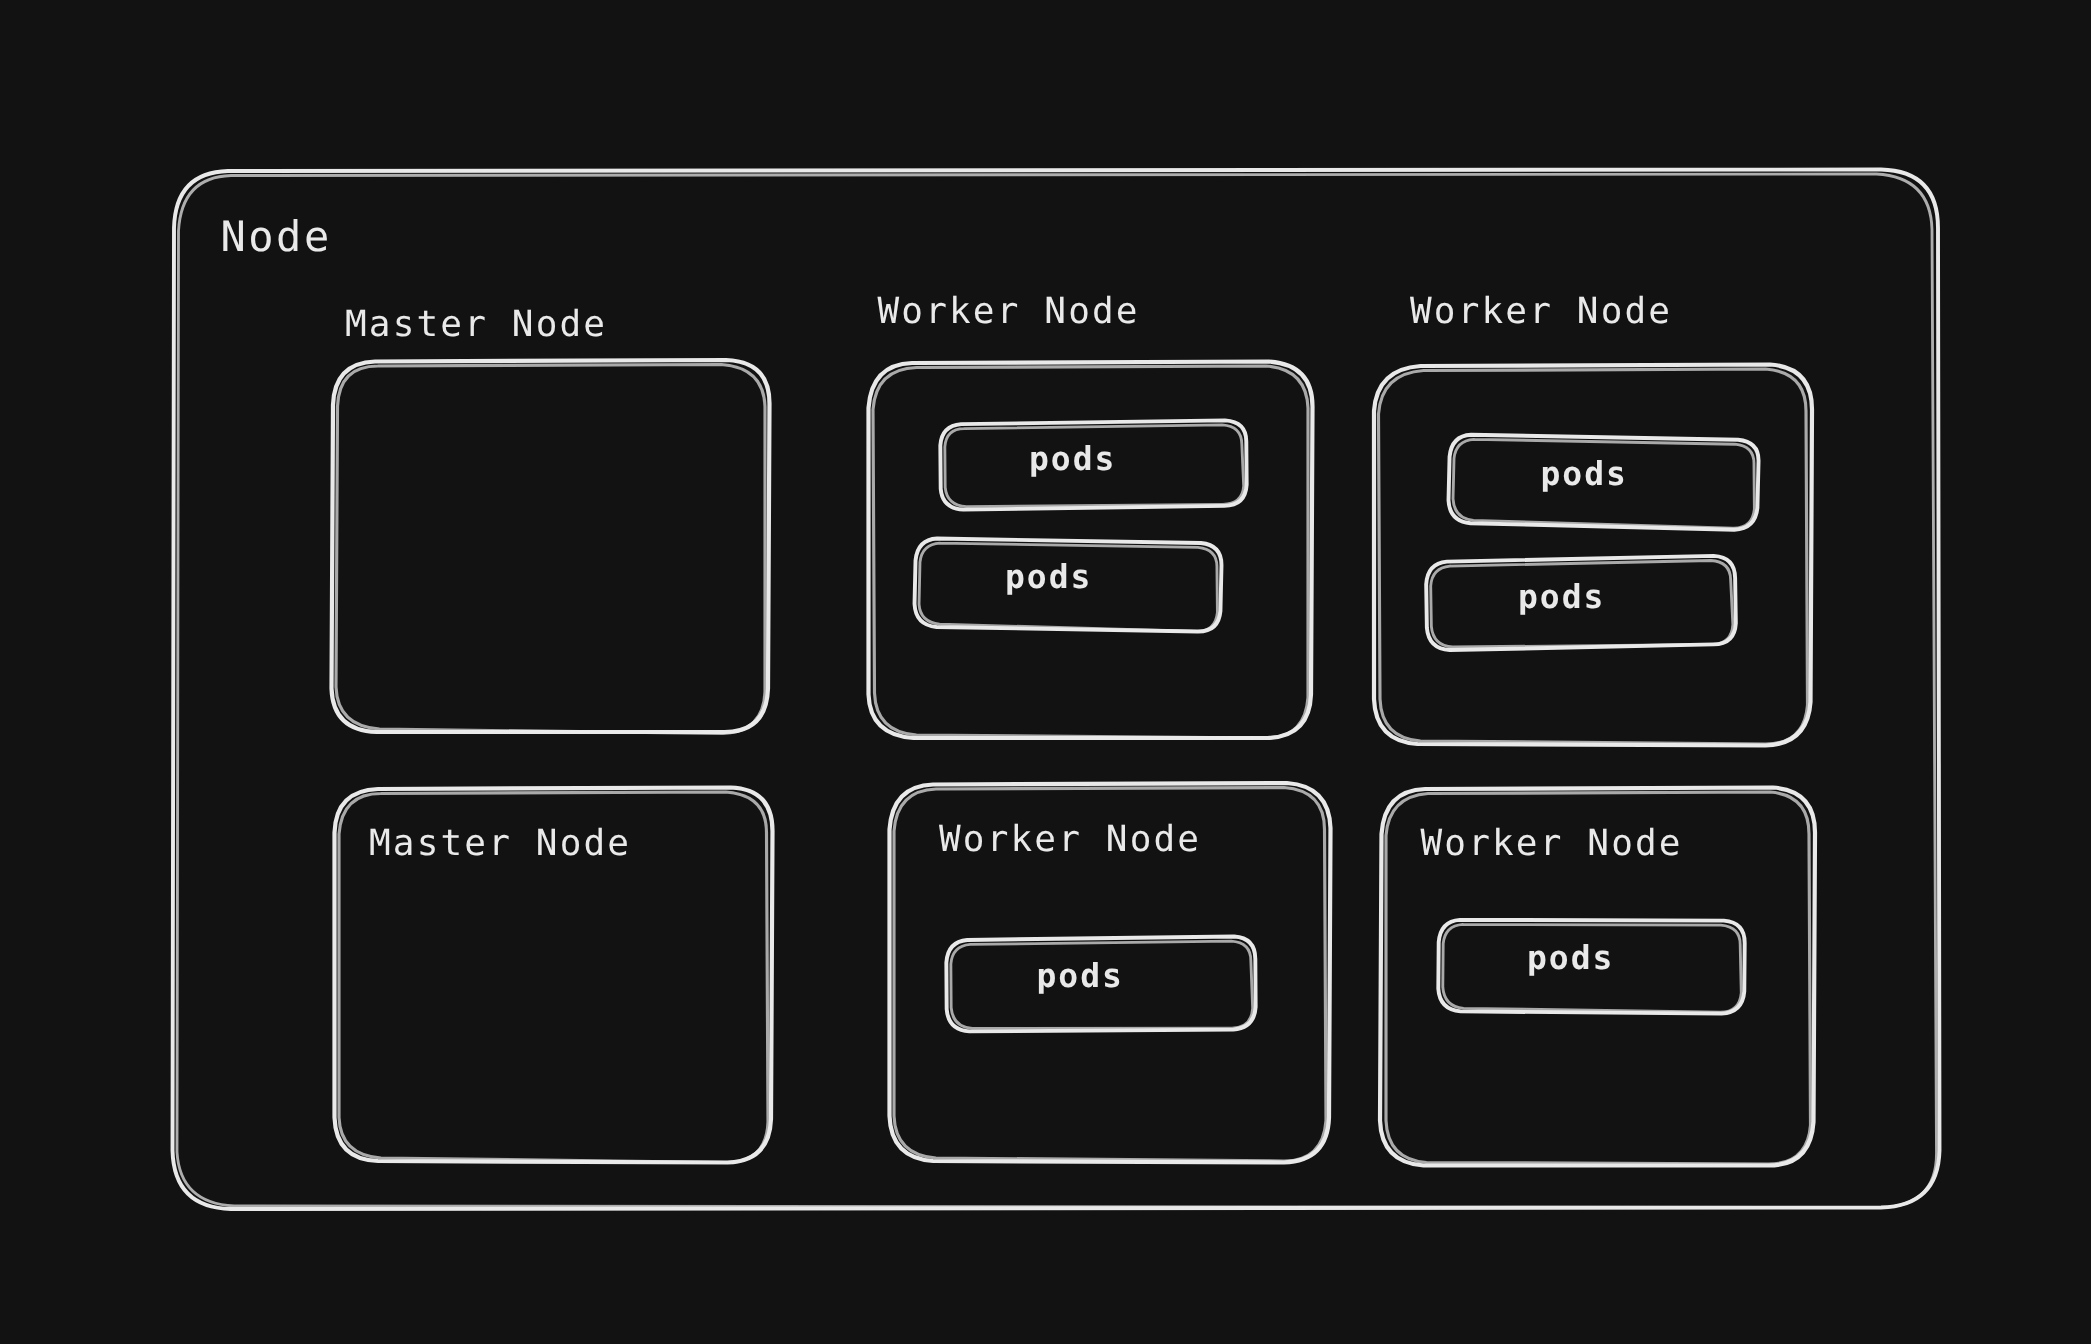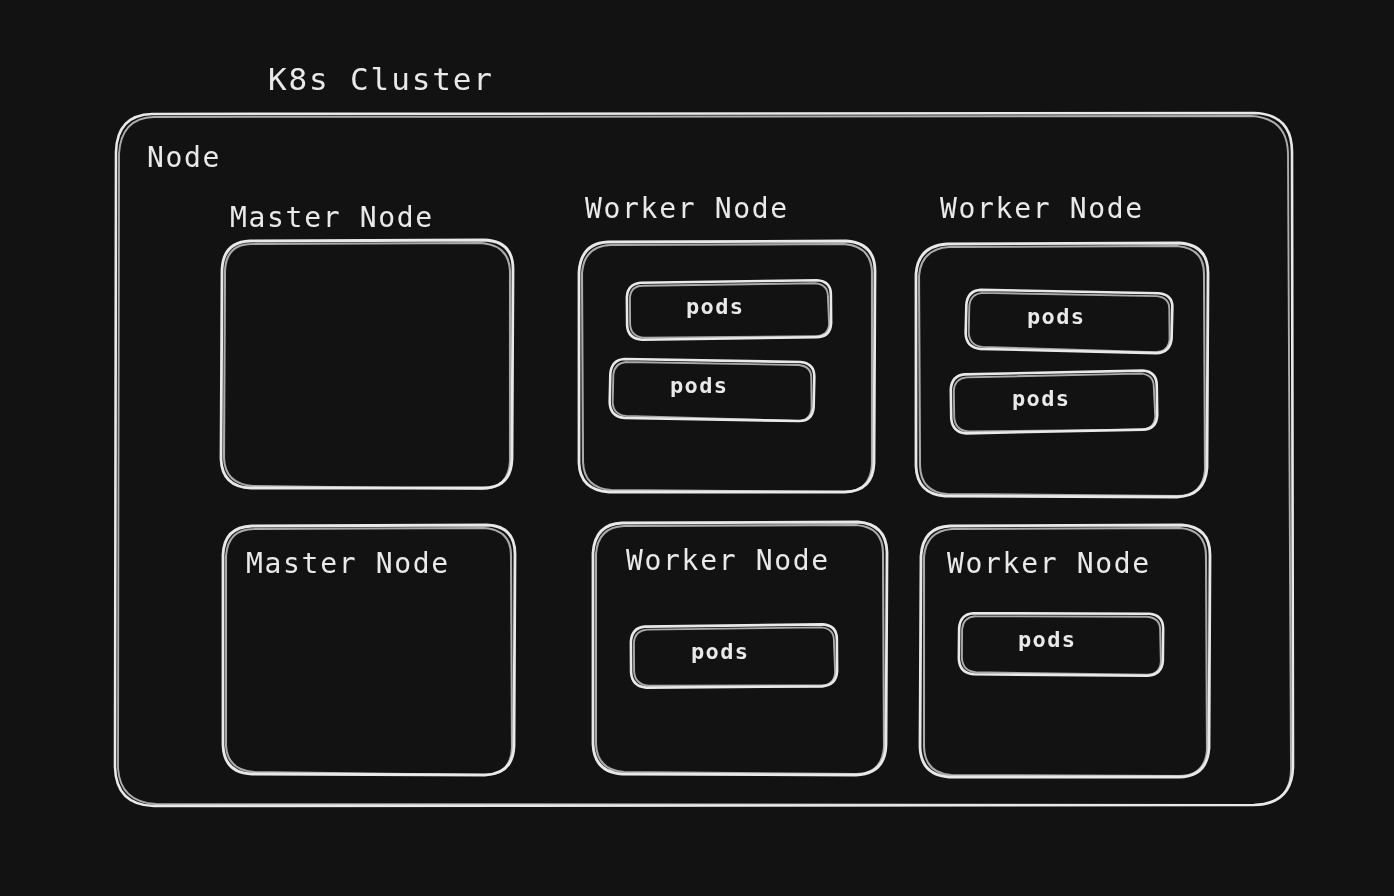--- a/index.html
+++ b/index.html
@@ -38,21 +38,21 @@
     position: absolute;
     color: #e9e9e9;
     font-family: "DejaVu Sans Mono", "Liberation Mono", monospace;
     white-space: nowrap;
     letter-spacing: 0.06em;
     line-height: 1;
     -webkit-font-smoothing: antialiased;
   }
   .lbl-cluster   { font-size: 31px; }
   .lbl-nodes     { font-size: 28px; }
-  .lbl-node      { font-size: 28px; }
+  .lbl-node      { font-size: 24px; }
   .lbl-pods      { font-size: 22px; font-weight: bold; }
   .hit {
     position: absolute;
     background: transparent;
   }
 </style>
 </head>
 <body style="background: rgb(18, 18, 18);">
 
 <div id="canvas" style="background: rgb(18, 18, 18);">
@@ -353,21 +353,20 @@
         L 1161 661
         q -1 13 -14 13
         L 976 673
         q -13 -1 -14 -14
         L 962 630
         q 1 -12 13 -13" stroke="#e9e9e9"></path>
     </g>
 
   </svg>
 
-  <div class="lbl lbl-cluster" style="left: 268px; top: 64px; color: rgb(233, 233, 233);">K8s Cluster</div>
 
   <div class="lbl lbl-nodes" style="left: 147px; top: 144px; color: rgb(233, 233, 233);">Node</div>
 
   <div class="lbl lbl-node" style="left: 230px; top: 204px; color: rgb(233, 233, 233);">Master Node</div>
 
   <div class="lbl lbl-node" style="left: 585px; top: 195px; color: rgb(233, 233, 233);">Worker Node</div>
 
   <div class="lbl lbl-node" style="left: 940px; top: 195px; color: rgb(233, 233, 233);">Worker Node</div>
 
   <div class="lbl lbl-pods" style="left: 686px; top: 296px; color: rgb(233, 233, 233);">pods</div>

